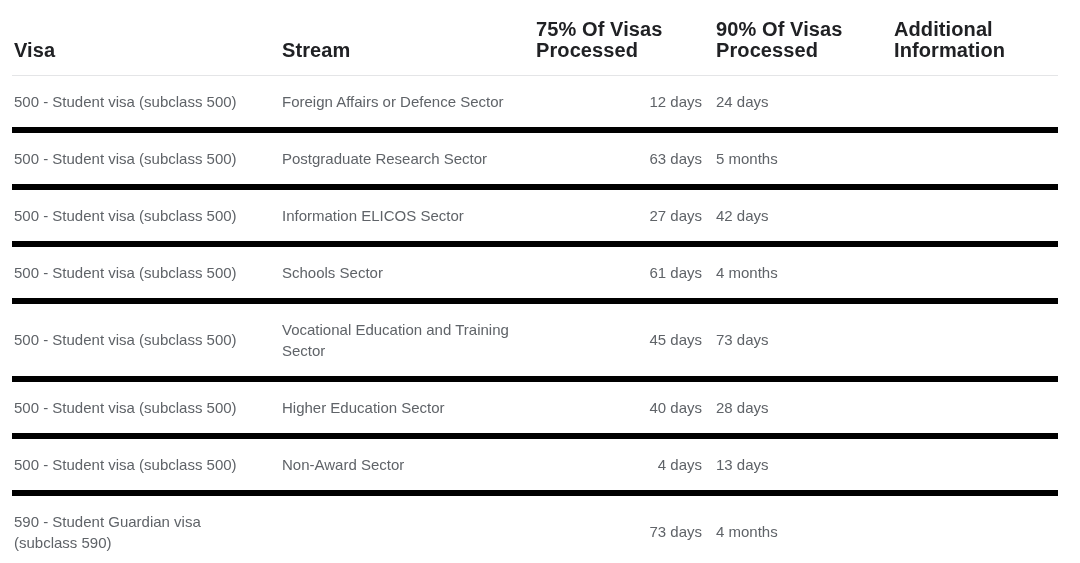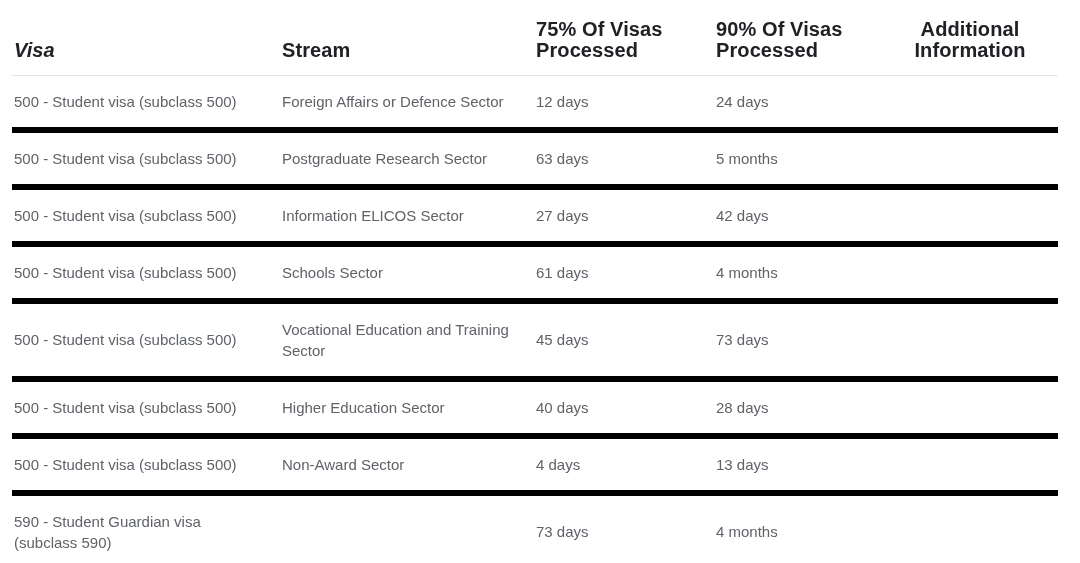--- a/index.html
+++ b/index.html
@@ -45,39 +45,39 @@
     color: #202124;
     padding: 0 12px 14px 0;
     border-bottom: 1px solid #e4e5e7;
     height: 75px;
     box-sizing: border-box;
     letter-spacing: 0.1px;
   }
   thead th:first-child { padding-left: 2px; }
 
   
-  thead th.h-visa   { padding-left: 2px; font-style: italic;  }
+  thead th.h-visa   { padding-left: 2px;  }
   thead th.h-stream { padding-left: 4px;  }
   thead th.h-75     { padding-left: 4px;  }
   thead th.h-90     { padding-left: 2px;  }
-  thead th.h-add    { padding-left: 1px; text-align: center;  }
+  thead th.h-add    { padding-left: 1px;  }
 
   tbody td {
     font-size: 15px;
     line-height: 21px;
     font-weight: normal;
     color: #5f6368;
     padding: 15px 12px 15px 0;
     border-bottom: 6px solid #000000;
     vertical-align: middle;
     box-sizing: border-box;
   }
   tbody td.d-visa   { padding-left: 2px; }
   tbody td.d-stream { padding-left: 4px; margin-top: 35px; }
-  tbody td.d-75     { padding-left: 4px; }
+  tbody td.d-75     { padding-left: 4px; text-align: right; }
   tbody td.d-90     { padding-left: 2px; }
   tbody td.d-add    { padding-left: 1px; }
 
   tbody tr:last-child td {
     border-bottom: 1px solid #e4e5e7;
   }
 </style>
 </head>
 <body>
 

